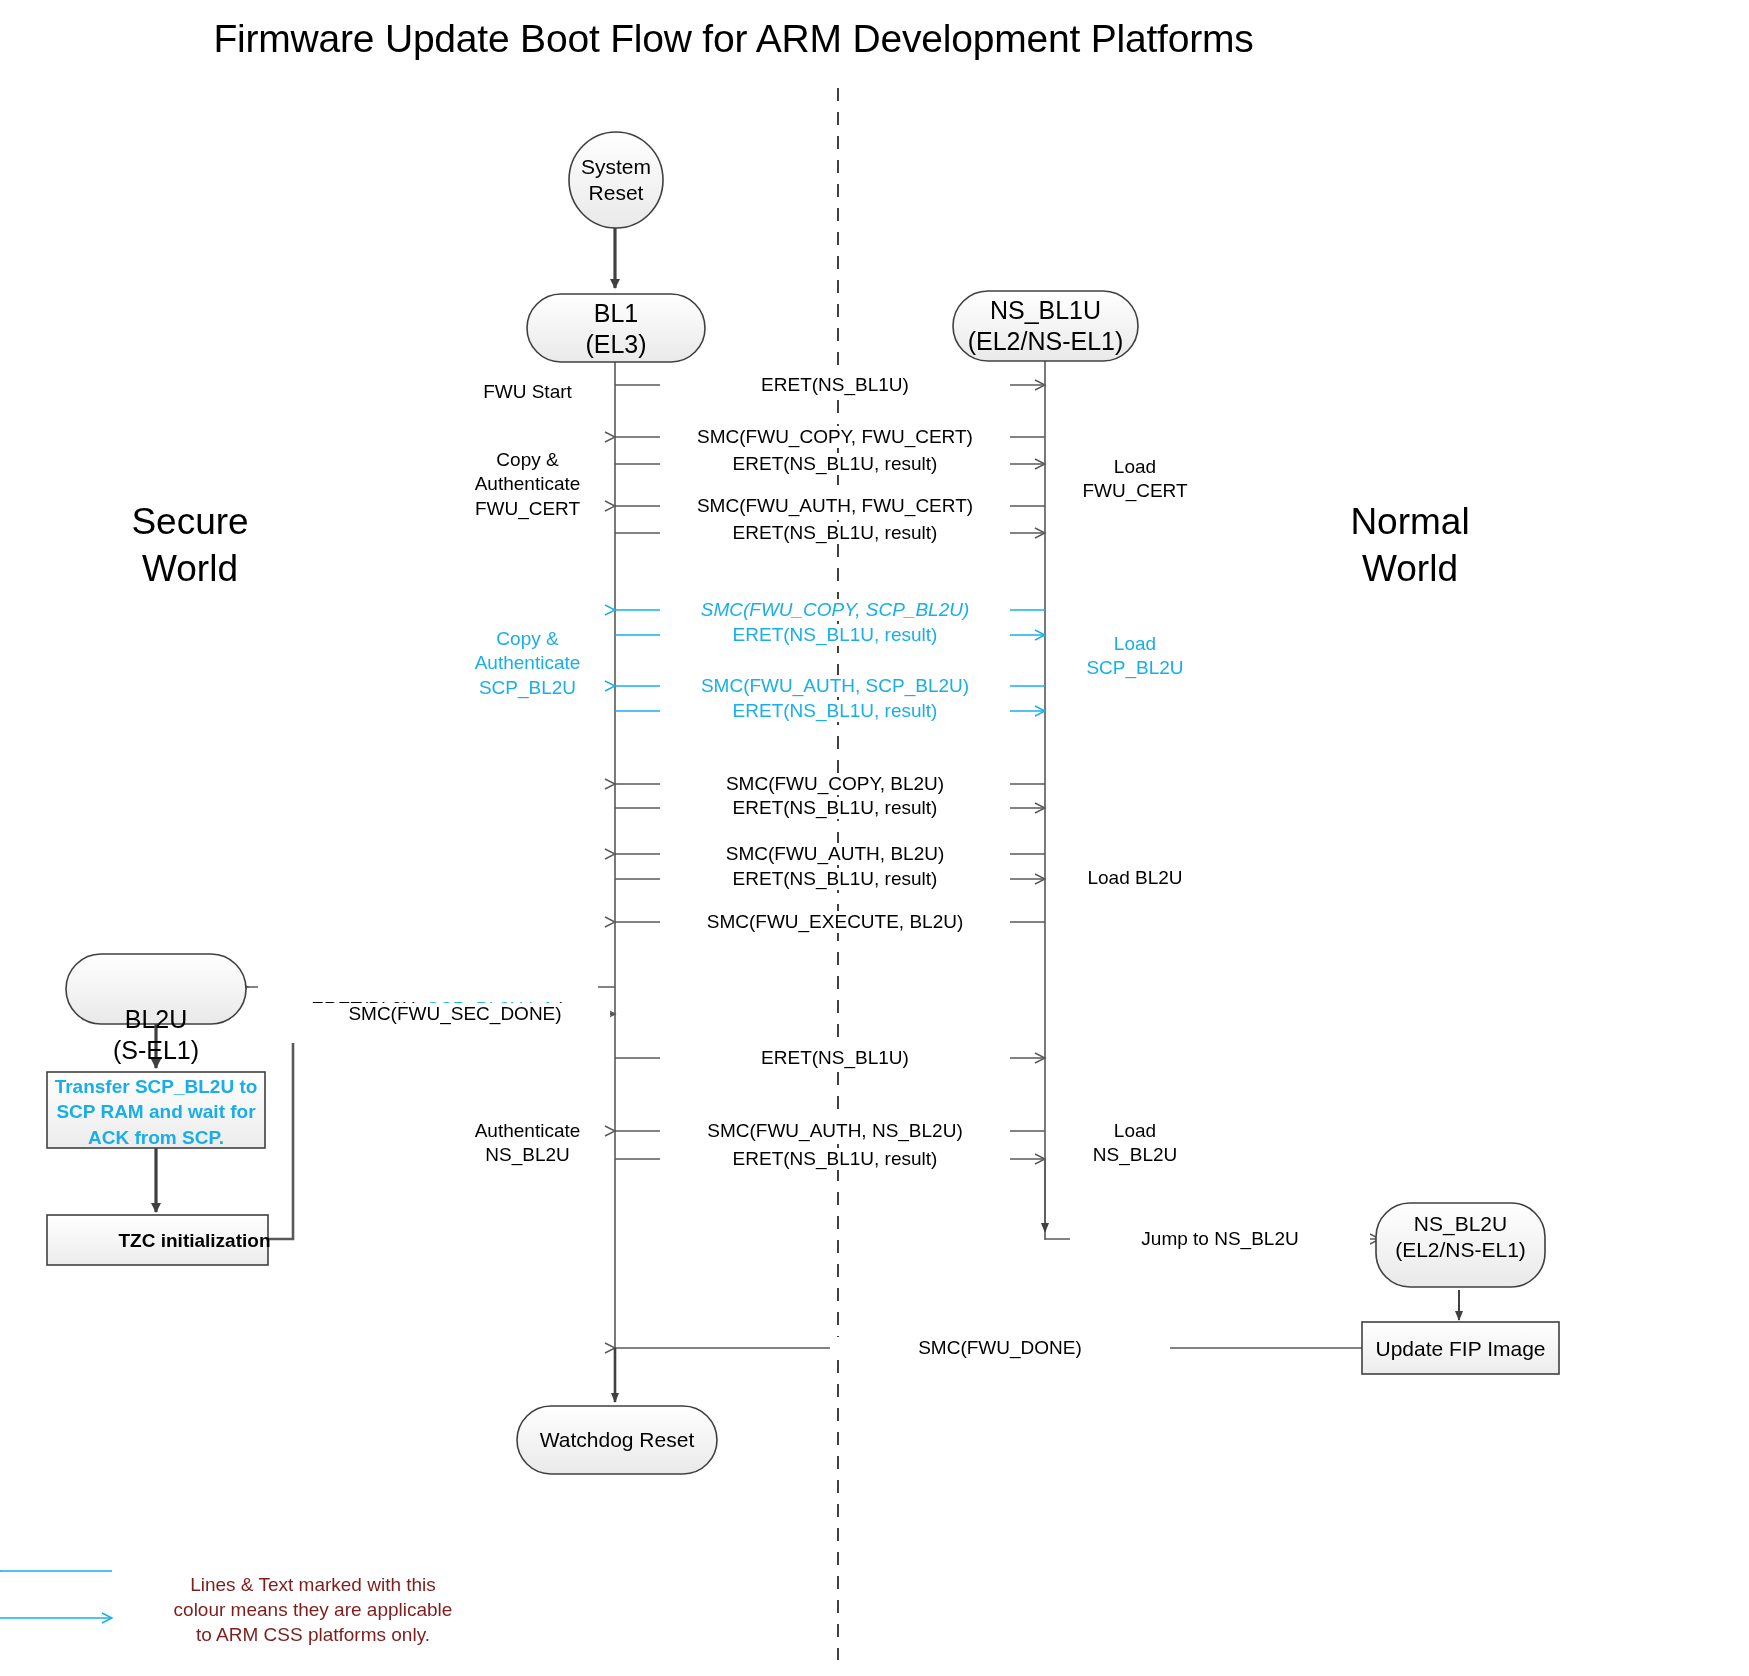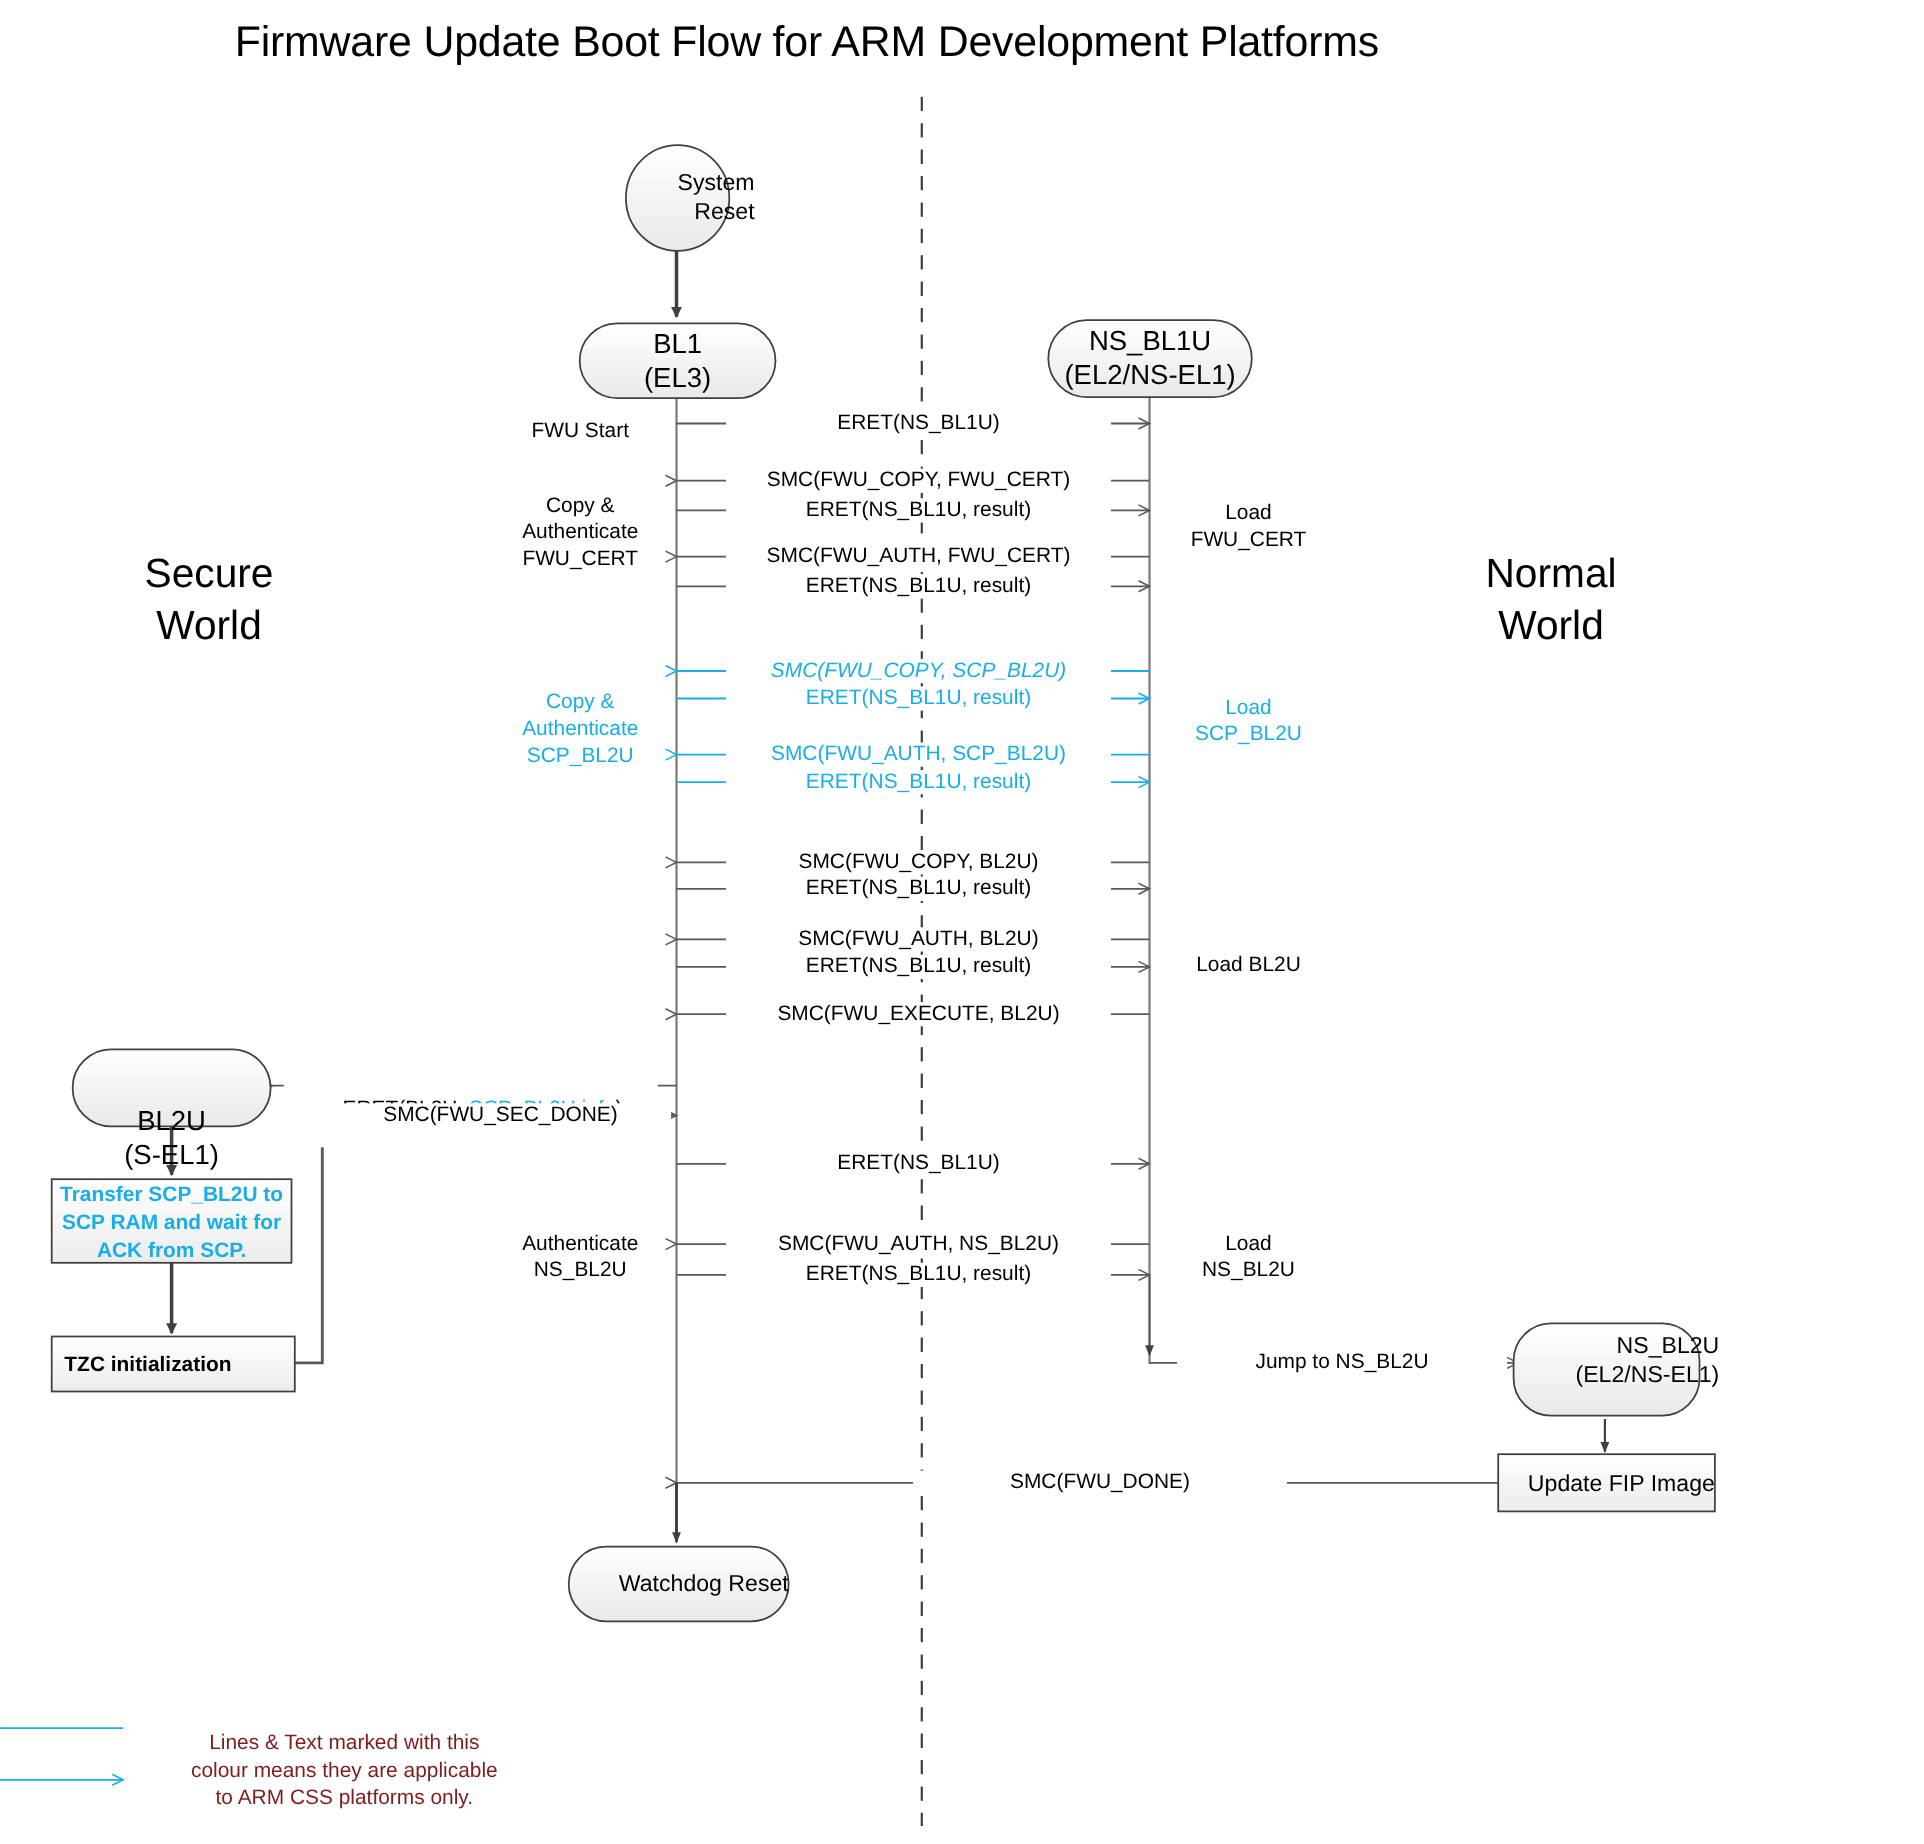--- a/index.html
+++ b/index.html
@@ -41,21 +41,21 @@
     line-height: 1.28;
   }
   .node-label {
     font-size: 25px;
     line-height: 1.25;
     text-align: center;
   }
   .node-label-sm {
     font-size: 21px;
     line-height: 1.25;
-    text-align: right;
+    text-align: center;
   }
   .msg {
     font-size: 19px;
     background: #ffffff;
     padding: 0 5px;
     text-align: center;
   }
   .side-label {
     font-size: 19px;
     line-height: 1.28;
@@ -187,21 +187,21 @@
 Reset</div>
   <div class="txt node-label" style="left:527px; top:298px; width:178px;">BL1
 (EL3)</div>
   <div class="txt node-label" style="left:938px; top:295px; width:215px;">NS_BL1U
 (EL2/NS-EL1)</div>
   <div class="txt node-label" style="left:66px; top:1004px; width:180px;">BL2U
 (S-EL1)</div>
   <div class="txt proc-box-text cyan" style="left:49px; top:1074px; width:214px;">Transfer SCP_BL2U to
 SCP RAM and wait for
 ACK from SCP.</div>
-  <div class="txt proc-box-text" style="left:37px; top:1228px; width:195px;">TZC initialization</div>
+  <div class="txt proc-box-text" style="left:49px; top:1228px; width:195px;padding-left:48px;">TZC initialization</div>
   <div class="txt node-label-sm" style="left:1358px; top:1211px; width:205px;">NS_BL2U
 (EL2/NS-EL1)</div>
   <div class="txt node-label-sm" style="left:1362px; top:1336px; width:197px;">Update FIP Image</div>
   <div class="txt node-label-sm" style="left:517px; top:1427px; width:200px;">Watchdog Reset</div>
 
   <div class="txt side-label" style="left:445px; top:380px; width:165px;">FWU Start</div>
   <div class="txt side-label" style="left:445px; top:448px; width:165px;">Copy &amp;
 Authenticate
 FWU_CERT</div>
   <div class="txt side-label cyan" style="left:445px; top:627px; width:165px;">Copy &amp;

